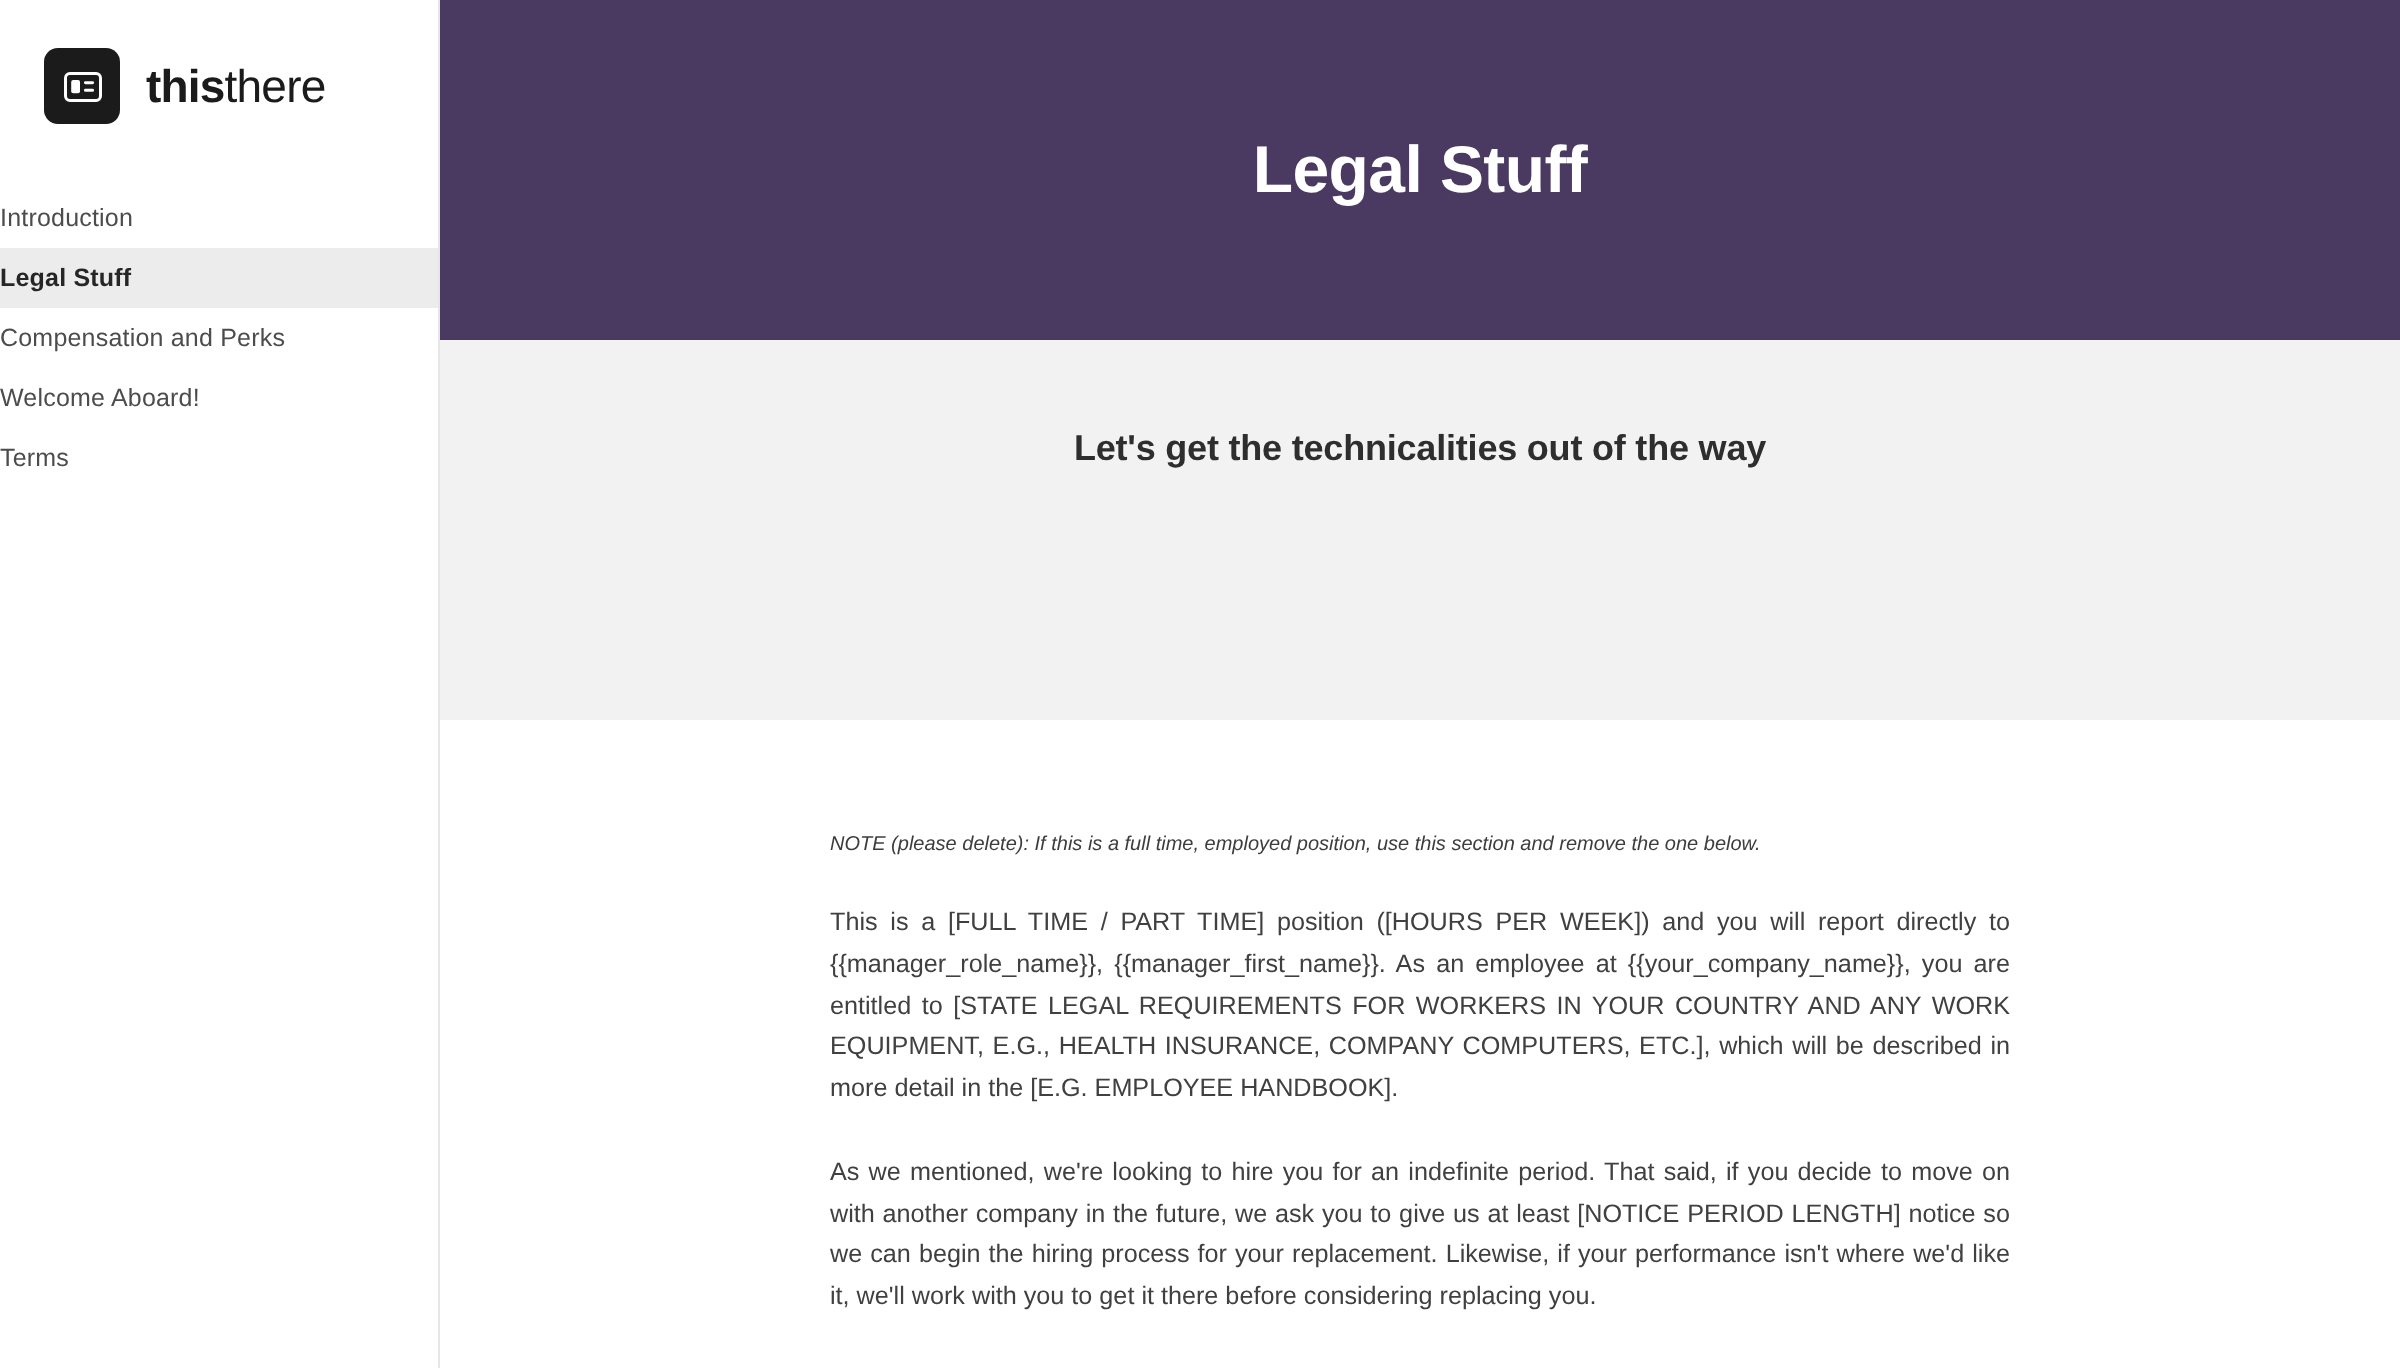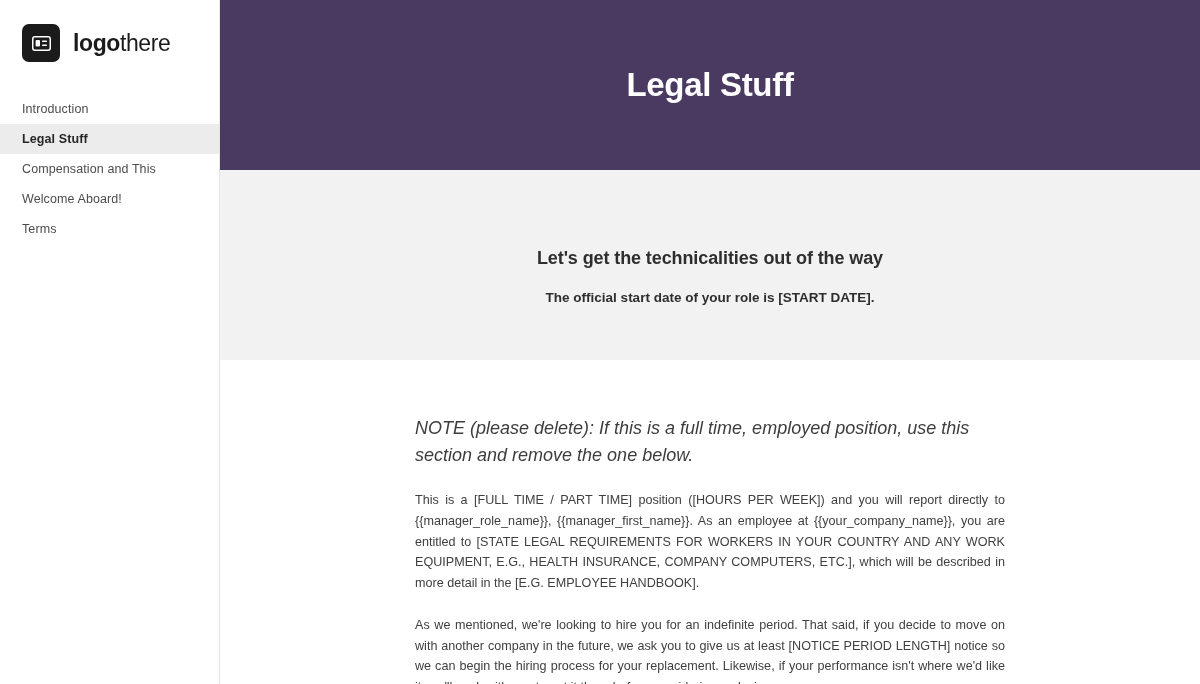--- a/index.html
+++ b/index.html
@@ -53,21 +53,20 @@
   }
   .logo-text .light { font-weight: 400; }
 
   .nav {
     margin-top: 32px;
   }
   .nav-item {
     height: 30px;
     display: flex;
     align-items: center;
-    padding-left: 22px;
     font-size: 12.5px;
     color: #4c4c4c;
     letter-spacing: 0.1px;
     cursor: pointer;
   }
   .nav-item.active {
     background: #ececec;
     color: #262626;
     font-weight: 700;
   }
@@ -94,21 +93,21 @@
     font-weight: 700;
     letter-spacing: -0.3px;
   }
 
   .subhead {
     background: #f2f2f2;
     height: 190px;
     display: flex;
     flex-direction: column;
     align-items: center;
-    padding-top: 78px;
+    padding-top: 44px;
   }
   .subhead h2 {
     margin: 0;
     font-size: 18px;
     font-weight: 700;
     color: #2e2e2e;
     letter-spacing: -0.1px;
   }
   .subhead h3 {
     margin: 21px 0 0 0;
@@ -120,21 +119,21 @@
   .body-wrap {
     padding: 55px 0 0 0;
     display: flex;
     justify-content: center;
     background: #ffffff;
   }
   .body-col {
     width: 590px;
   }
   .note {
-    font-size: 18px;
+    font-size: 10px;
     font-style: italic;
     color: #3d3d3d;
     line-height: 1.5;
     margin: 0 0 21px 0;
   }
   .para {
     font-size: 12.6px;
     color: #404040;
     line-height: 1.65;
     text-align: justify;
@@ -151,51 +150,50 @@
 
     <div class="logo-row">
       <span class="logo-mark">
         <svg width="19" height="15" viewBox="0 0 19 15" aria-hidden="true">
           <rect x="0.75" y="0.75" width="17.5" height="13.5" rx="2.2" fill="none" stroke="#ffffff" stroke-width="1.5"></rect>
           <rect x="3.6" y="4" width="4.4" height="6.6" rx="1" fill="#ffffff"></rect>
           <rect x="10" y="4.6" width="5" height="1.5" rx="0.7" fill="#ffffff"></rect>
           <rect x="10" y="8.4" width="5" height="1.5" rx="0.7" fill="#ffffff"></rect>
         </svg>
       </span>
-      <span class="logo-text"><span>logo</span><span class="light">there</span></span>
+      <span class="logo-text"><span>this</span><span class="light">there</span></span>
     </div>
 
     <nav class="nav">
       <div class="nav-item">
         <span>Introduction</span>
       </div>
       <div class="nav-item active">
         <span>Legal Stuff</span>
       </div>
       <div class="nav-item">
-        <span>Compensation and This</span>
+        <span>Compensation and Perks</span>
       </div>
       <div class="nav-item">
         <span>Welcome Aboard!</span>
       </div>
       <div class="nav-item">
         <span>Terms</span>
       </div>
     </nav>
   </aside>
 
   <main class="main">
 
     <section class="hero">
       <h1>Legal Stuff</h1>
     </section>
 
     <section class="subhead">
       <h2>Let's get the technicalities out of the way</h2>
-      <h3>The official start date of your role is [START DATE].</h3>
     </section>
 
     <section class="body-wrap">
       <div class="body-col">
         <p class="note">NOTE (please delete): If this is a full time, employed position, use this section and remove the one below.</p>
         <p class="para">This is a [FULL TIME / PART TIME] position ([HOURS PER WEEK]) and you will report directly to {{manager_role_name}}, {{manager_first_name}}. As an employee at {{your_company_name}}, you are entitled to [STATE LEGAL REQUIREMENTS FOR WORKERS IN YOUR COUNTRY AND ANY WORK EQUIPMENT, E.G., HEALTH INSURANCE, COMPANY COMPUTERS, ETC.], which will be described in more detail in the [E.G. EMPLOYEE HANDBOOK].</p>
         <p class="para">As we mentioned, we're looking to hire you for an indefinite period. That said, if you decide to move on with another company in the future, we ask you to give us at least [NOTICE PERIOD LENGTH] notice so we can begin the hiring process for your replacement. Likewise, if your performance isn't where we'd like it, we'll work with you to get it there before considering replacing you.</p>
       </div>
     </section>
 

